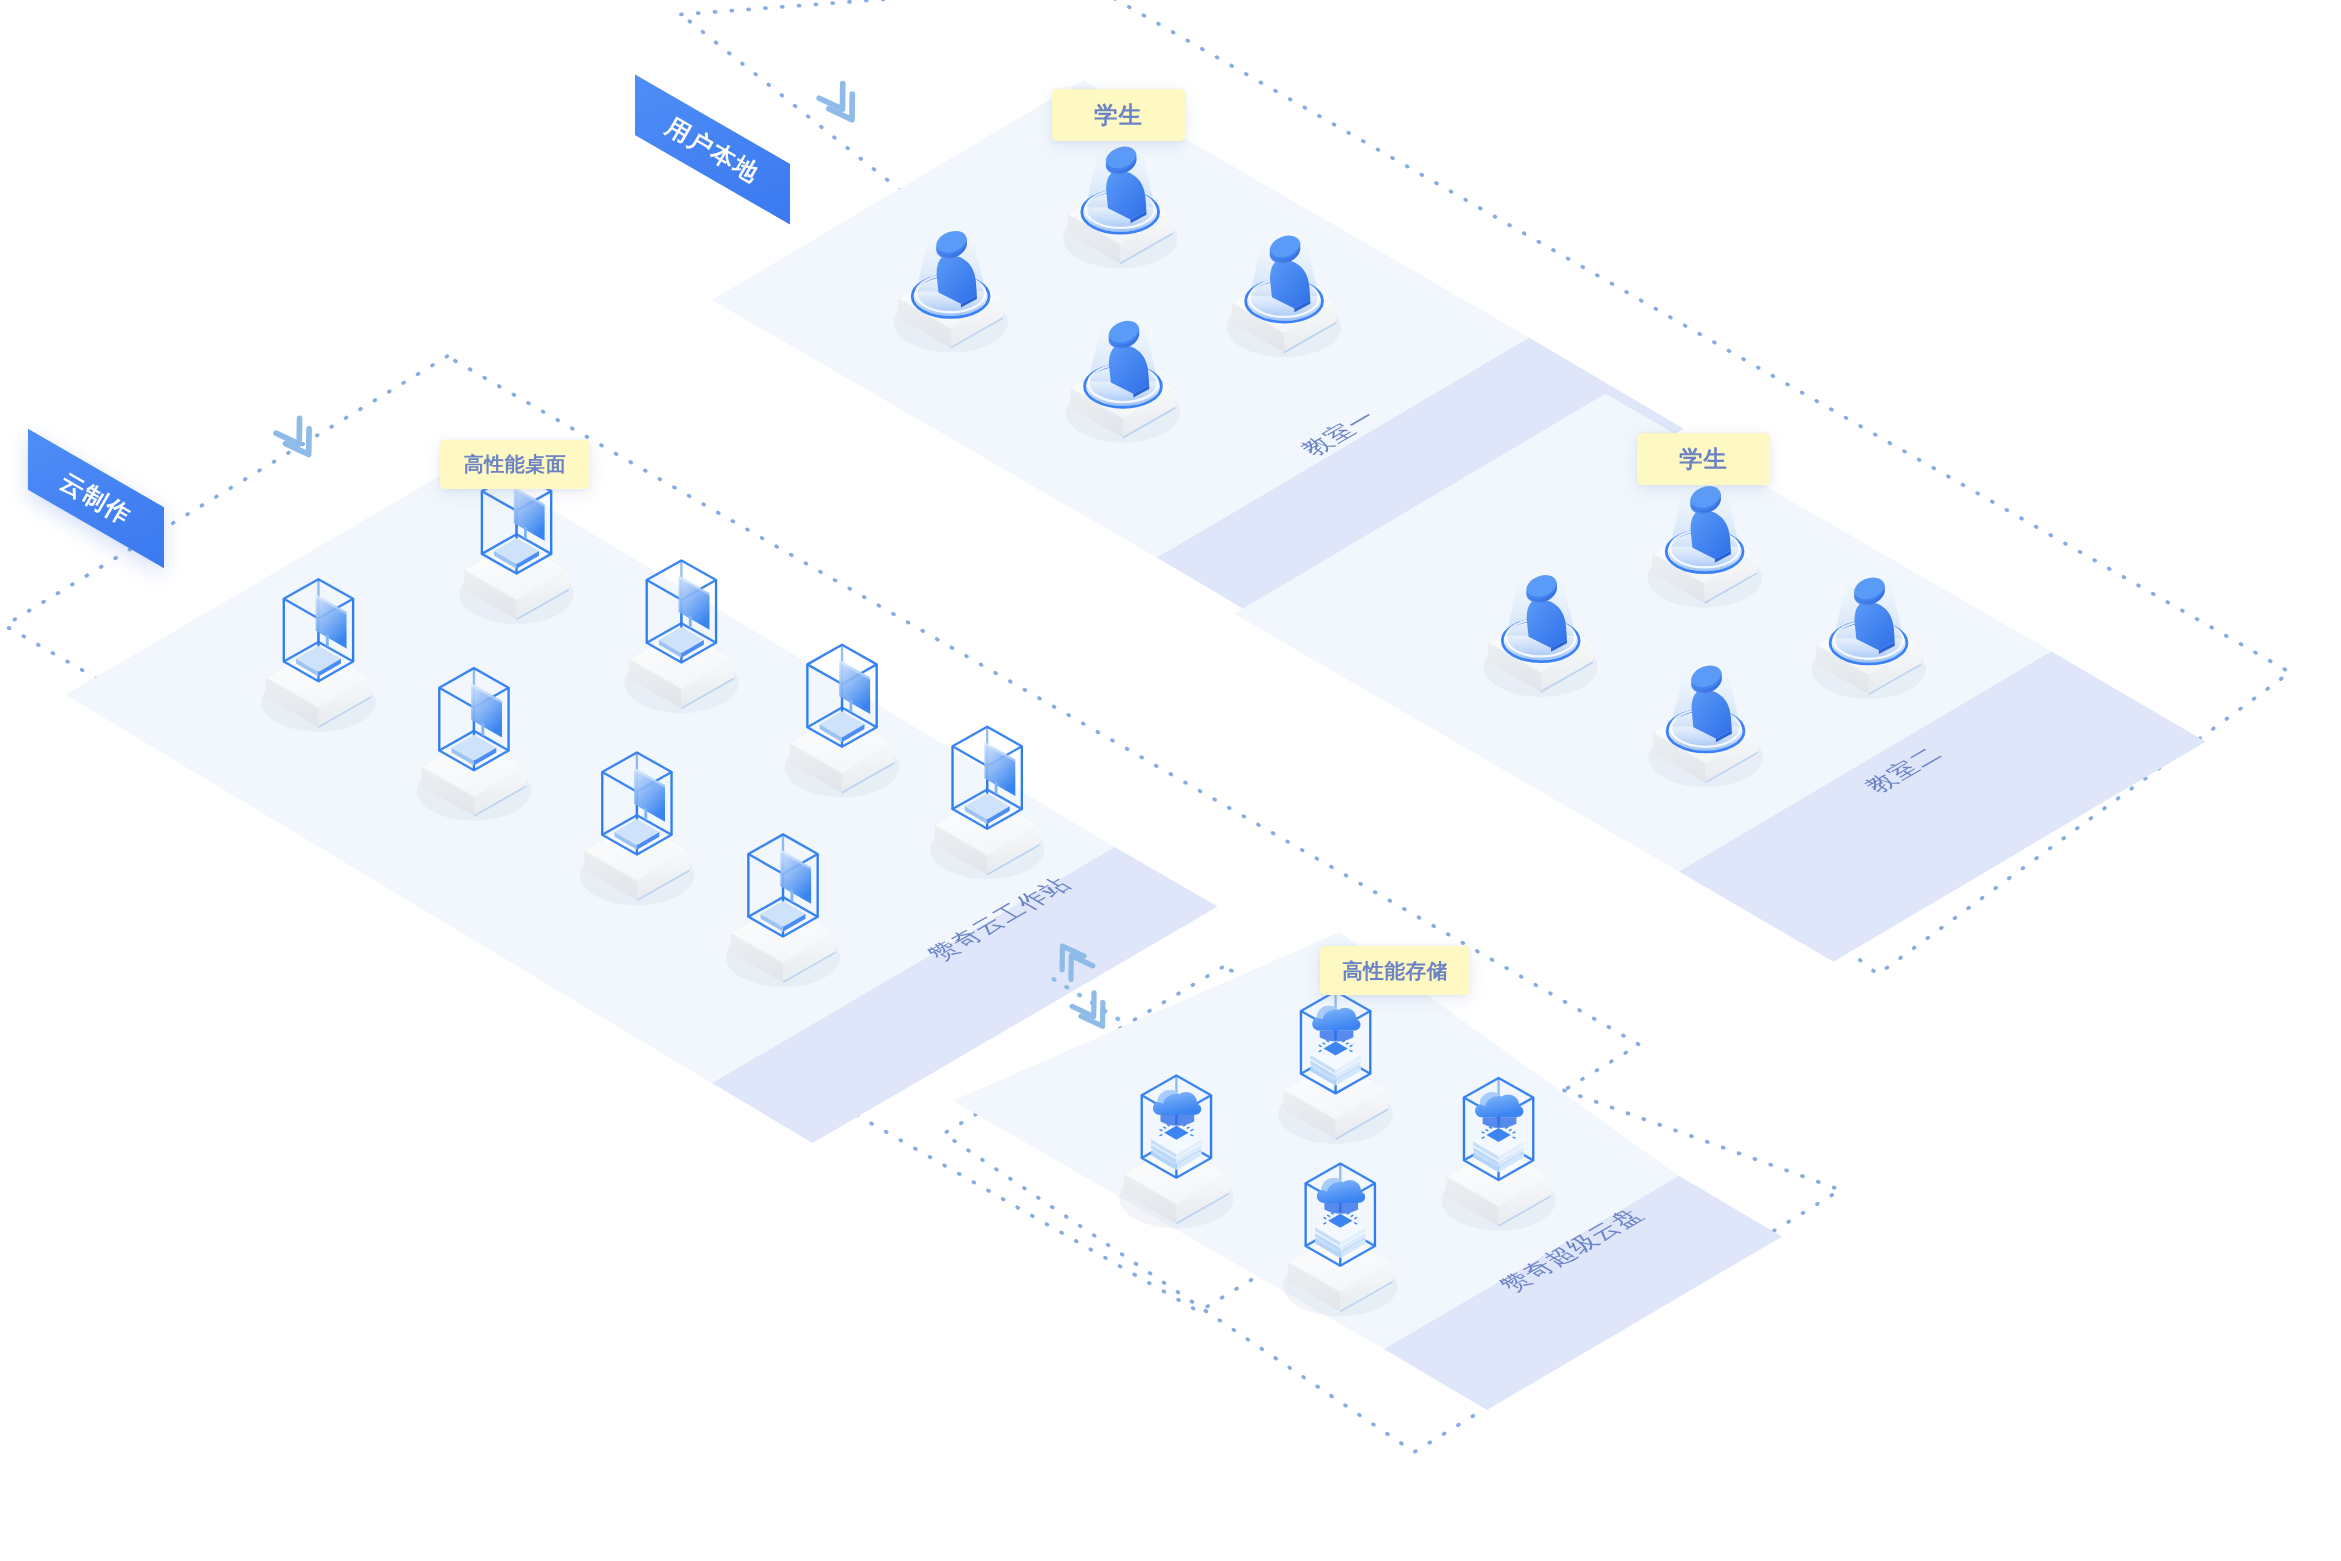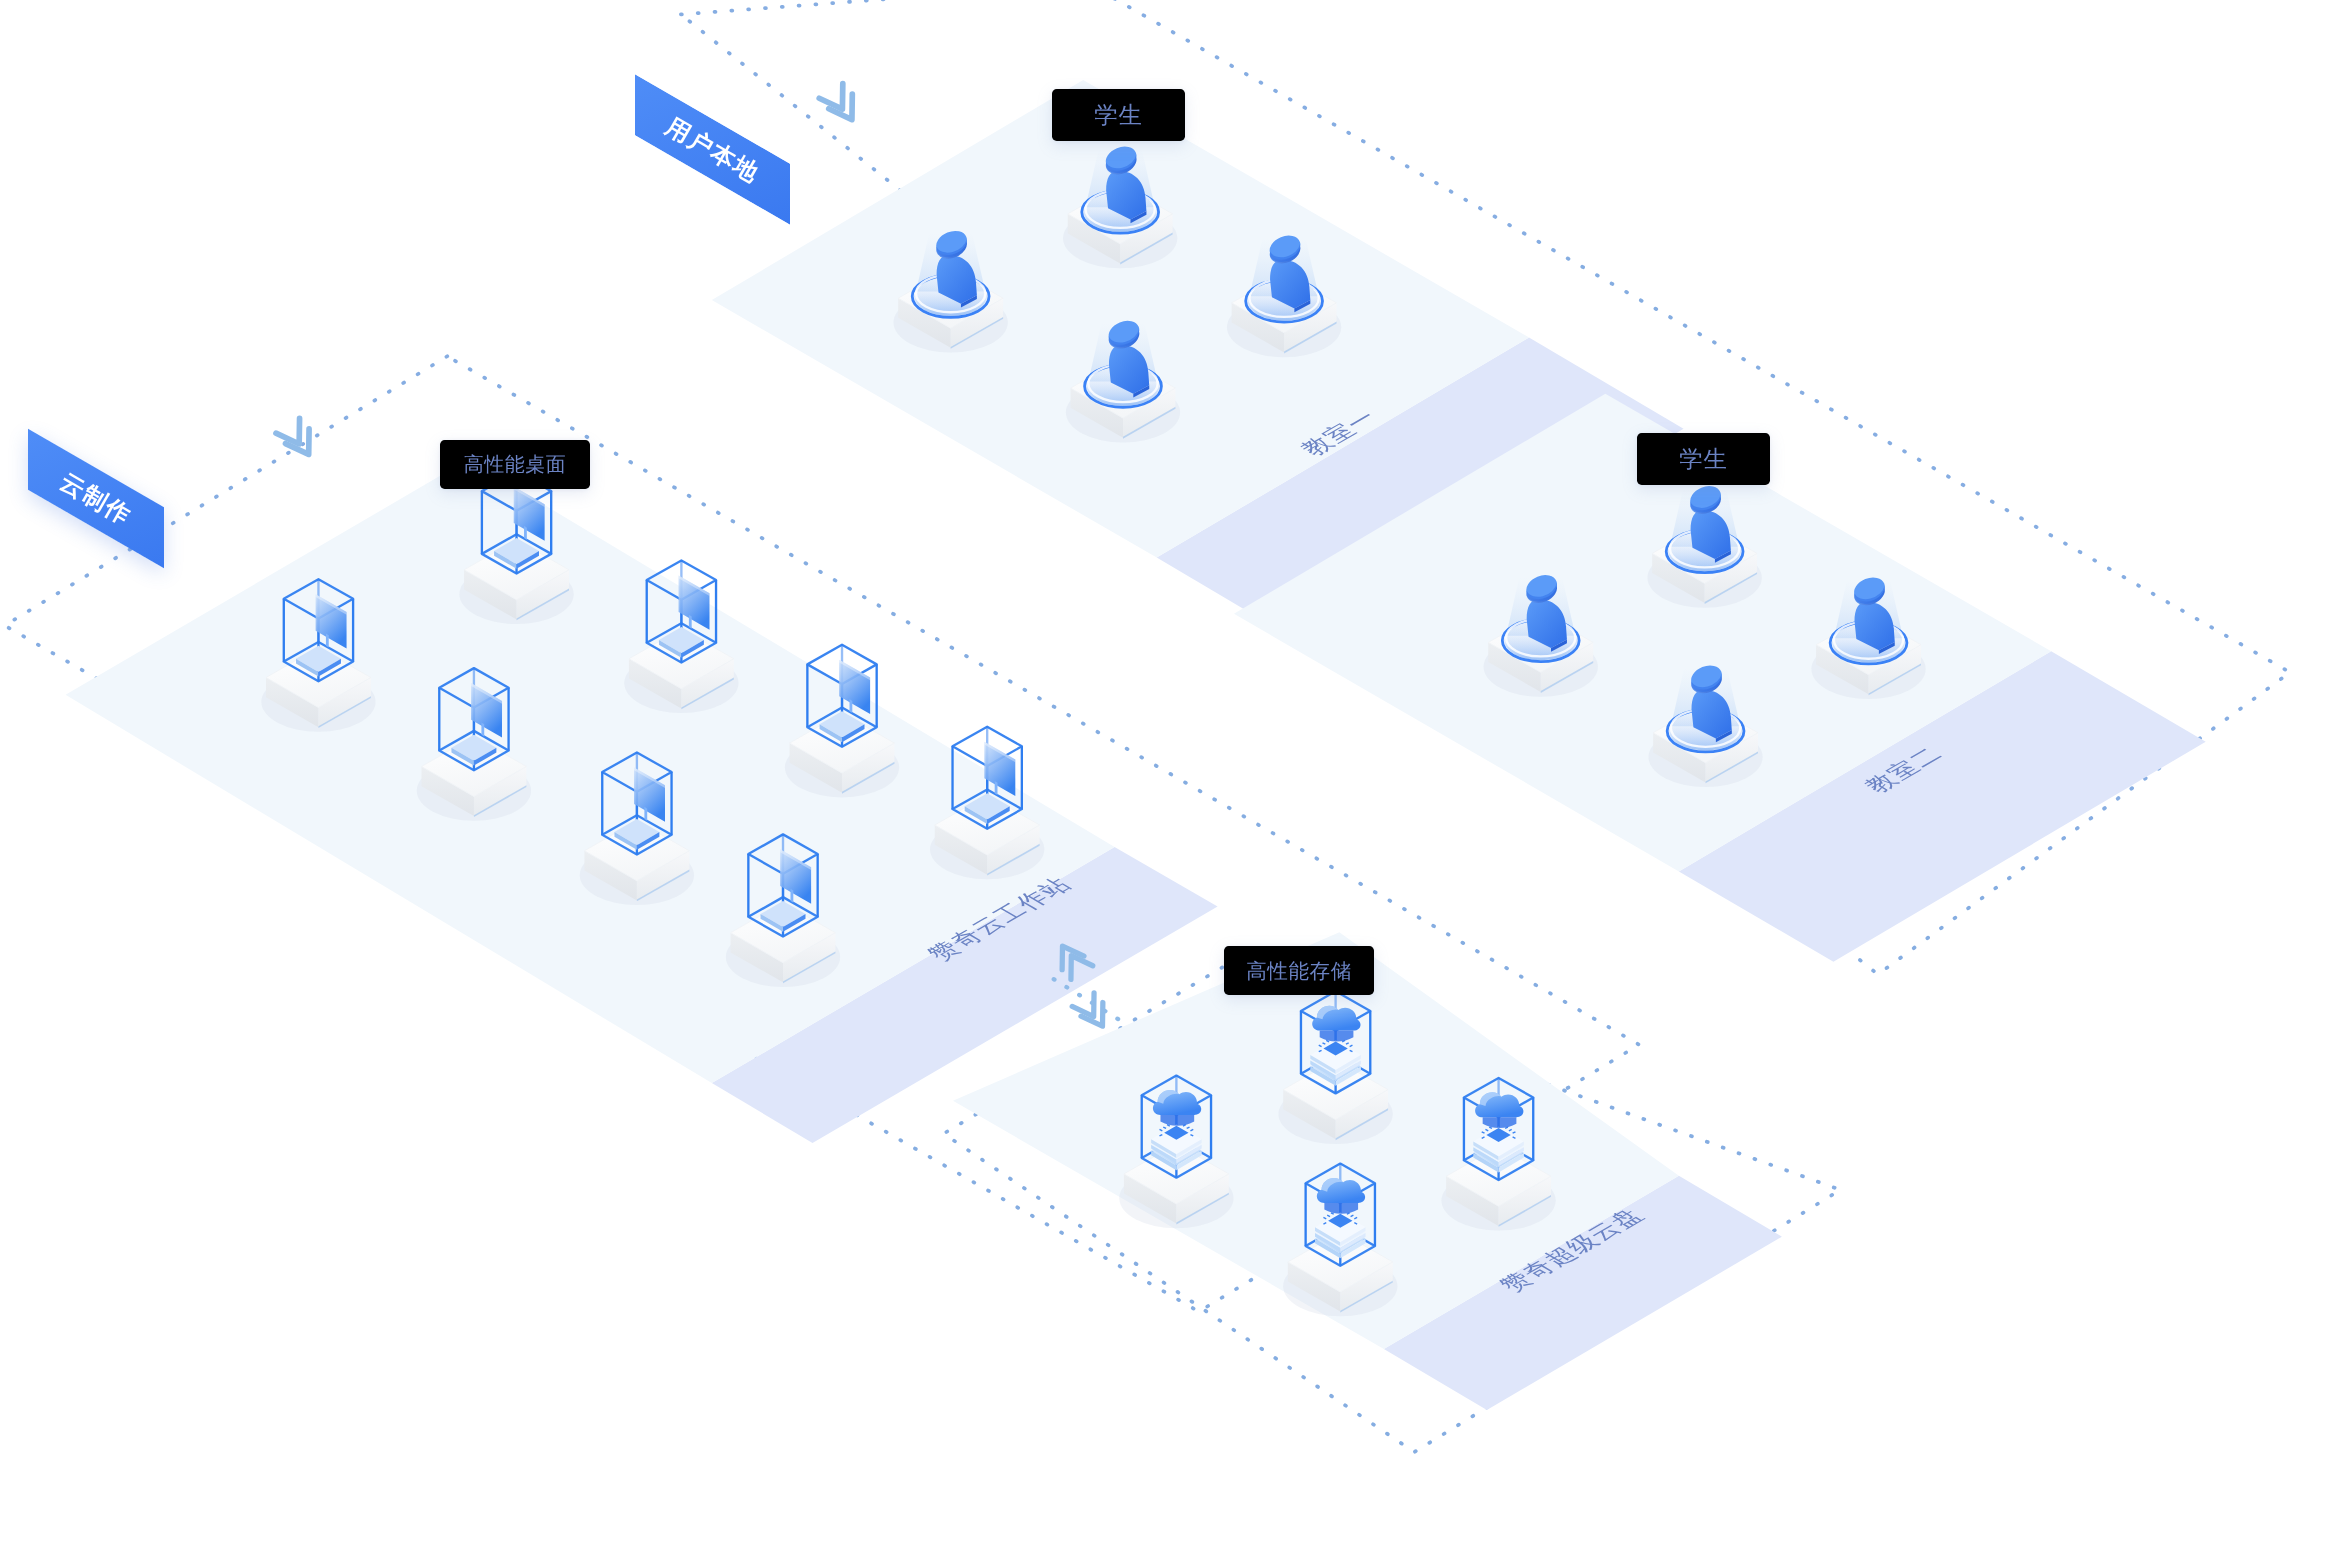--- a/index.html
+++ b/index.html
@@ -7,28 +7,28 @@
   body{
     font-family:"Liberation Sans","DejaVu Sans",sans-serif;
     width:2342px;height:1562px;overflow:hidden;position:relative;
   }
   #stage{position:absolute;left:0;top:0;width:2342px;height:1562px;}
   svg#scene{position:absolute;left:0;top:0;width:2342px;height:1562px;display:block;}
 
   
   .lbl-card{
     position:absolute;
-    background:#000000;
+    background:#fef9c3;
     border-radius:4.7px;
     box-shadow:0 4.7px 16px rgba(125,150,200,.18), 0 0.9px 3.7px rgba(125,150,200,.10);
     color:#6b83c4;
     display:flex;align-items:center;justify-content:center;
     white-space:nowrap;
     letter-spacing:0.9px;
-    font-weight:400;
+    font-weight:700;
     z-index:40;
   }
   .ribbon{
     position:absolute;
     color:#ffffff;
     display:flex;align-items:center;justify-content:center;
     white-space:nowrap;
     letter-spacing:1.9px;
     font-weight:700;
     z-index:45;
@@ -301,21 +301,21 @@
 </div>
 
 <div class="lbl-card" style="left:1637px; top:433px; width:133px; height:52px; font-size:23.4px;">
   <span>学生</span>
 </div>
 
 <div class="lbl-card" style="left:440px; top:440px; width:150px; height:49px; font-size:20px; letter-spacing:0.5px;">
   <span>高性能桌面</span>
 </div>
 
-<div class="lbl-card" style="left:1224px; top:946px; width:150px; height:49px; font-size:20.6px; letter-spacing:0.5px;">
+<div class="lbl-card" style="left:1320px; top:946px; width:150px; height:49px; font-size:20.6px; letter-spacing:0.5px;">
   <span>高性能存储</span>
 </div>
 
 <div class="iso-text" style="left:1307px; top:436px; font-size:24px;
             transform:rotate(-30deg) skewX(30deg) scaleY(0.92);">
   <span>教室一</span>
 </div>
 
 <div class="iso-text" style="left:1871px; top:773px; font-size:24px;
             transform:rotate(-30deg) skewX(30deg) scaleY(0.92);">

